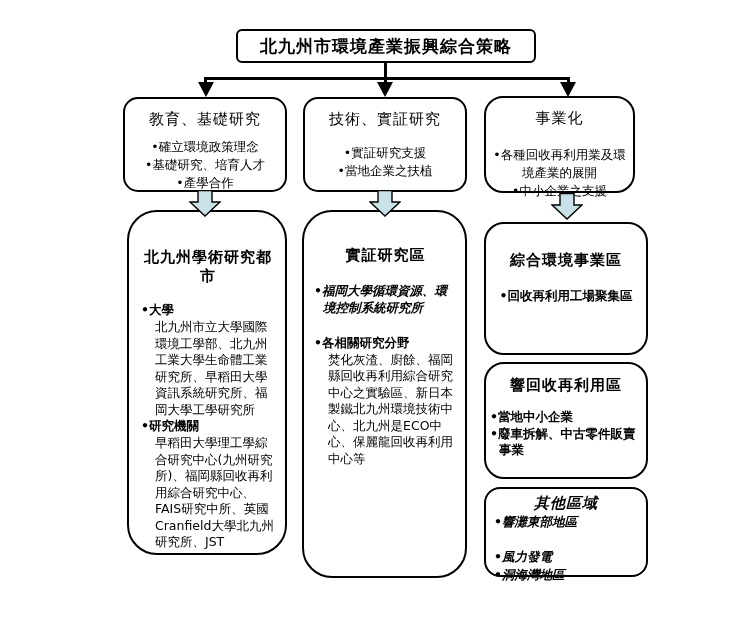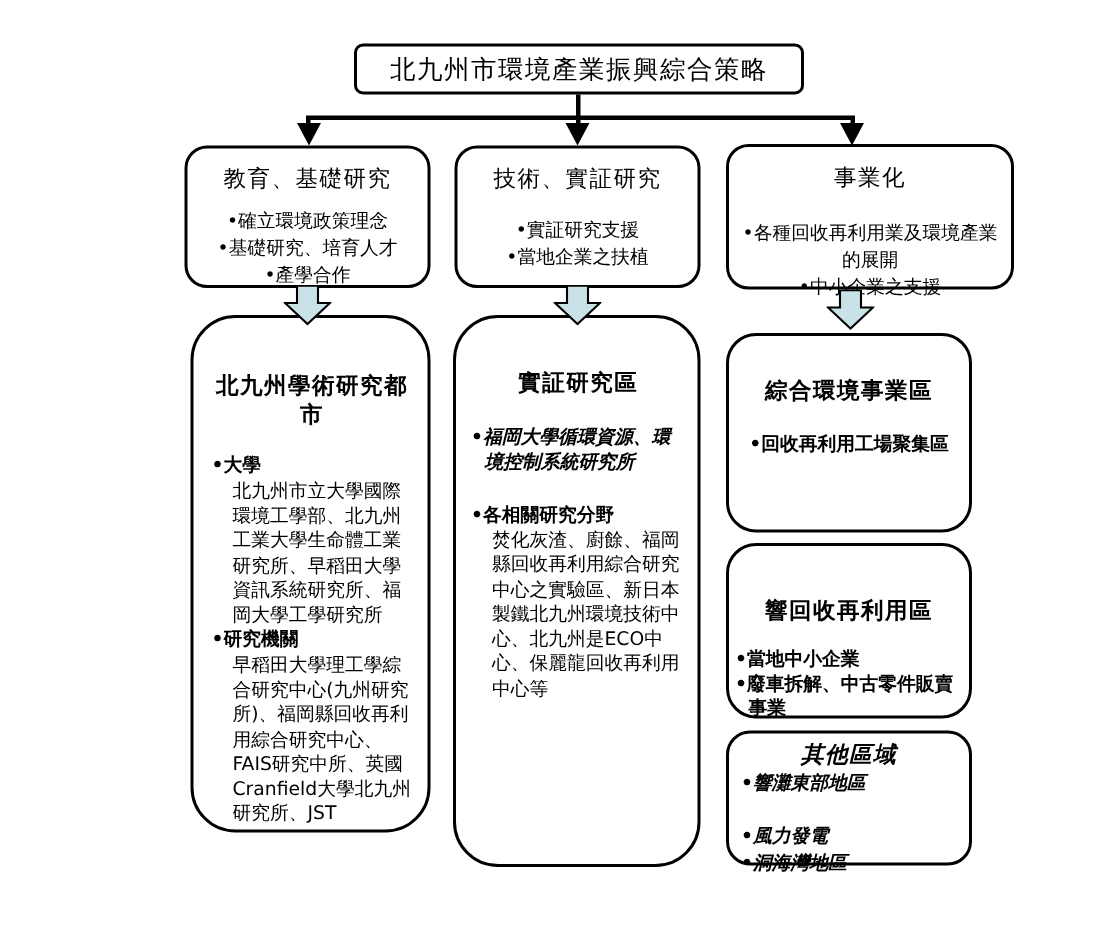--- a/index.html
+++ b/index.html
@@ -17,21 +17,21 @@
   }
   
   .title-box {
     position: absolute;
     left: 236px; top: 29px;
     width: 300px; height: 34px;
     border: 2px solid #000;
     border-radius: 6px;
     background: #fff;
     display: flex; align-items: center; justify-content: center;
-    font-size: 17px; font-weight: normal;
+    font-size: 17px; font-weight: bold;
     letter-spacing: 1px;
     white-space: nowrap;
   }
   
   .line { position: absolute; background: #000; }
   .arrowhead {
     position: absolute;
     width: 0; height: 0;
     border-left: 8px solid transparent;
     border-right: 8px solid transparent;
@@ -88,21 +88,21 @@
   </div>
 
   <div class="rbox hdr" style="left:303px; top:97px; width:164px; height:95px;">
     <div class="hdr-title">技術、實証研究</div>
     <div class="hdr-bullets" style="margin-top:15px;">
       <div>•實証研究支援</div>
       <div>•當地企業之扶植</div>
     </div>
   </div>
 
-  <div class="rbox hdr" style="left:484px; top:96px; width:192px; height:97px;">
+  <div class="rbox hdr" style="left:484px; top:96px; width:151px; height:97px;border-radius:19px;">
     <div class="hdr-title">事業化</div>
     <div class="hdr-bullets" style="margin-top:18px;">
       <div>•各種回收再利用業及環境產業的展開</div>
       <div>•中小企業之支援</div>
     </div>
   </div>
 
   <div class="rbox tall" style="left:127px; top:210px; width:160px; height:345px;">
     <div class="t1-inner">
       <div class="tall-title">北九州學術研究都市</div>
@@ -123,21 +123,21 @@
   </div>
 
   <div class="rbox c3b" style="left:484px; top:222px; width:164px; height:133px;">
     <div class="c3-title" style="margin-top:27px;">綜合環境事業區</div>
     <div class="c3-bullets" style="margin-top:17px; text-align:center;">
       <div>•回收再利用工場聚集區</div>
     </div>
   </div>
 
   <div class="rbox c3b" style="left:484px; top:362px; width:164px; height:117px;">
-    <div class="c3-title" style="margin-top:34px;">響回收再利用區</div>
+    <div class="c3-title" style="margin-top:12px;">響回收再利用區</div>
     <div class="c3-bullets" style="margin-top:13px; padding:0 6px 0 4px;">
       <div>•當地中小企業</div>
       <div class="hang">•廢車拆解、中古零件販賣事業</div>
     </div>
   </div>
 
   <div class="rbox c3b" style="left:484px; top:487px; width:164px; height:90px; border-radius:16px;font-style:italic;">
     <div class="c3-title" style="margin-top:5px;">其他區域</div>
     <div class="c3-bullets" style="padding:0 4px 0 8px;">
       <div style="min-height:1.4em;">•響灘東部地區</div>

